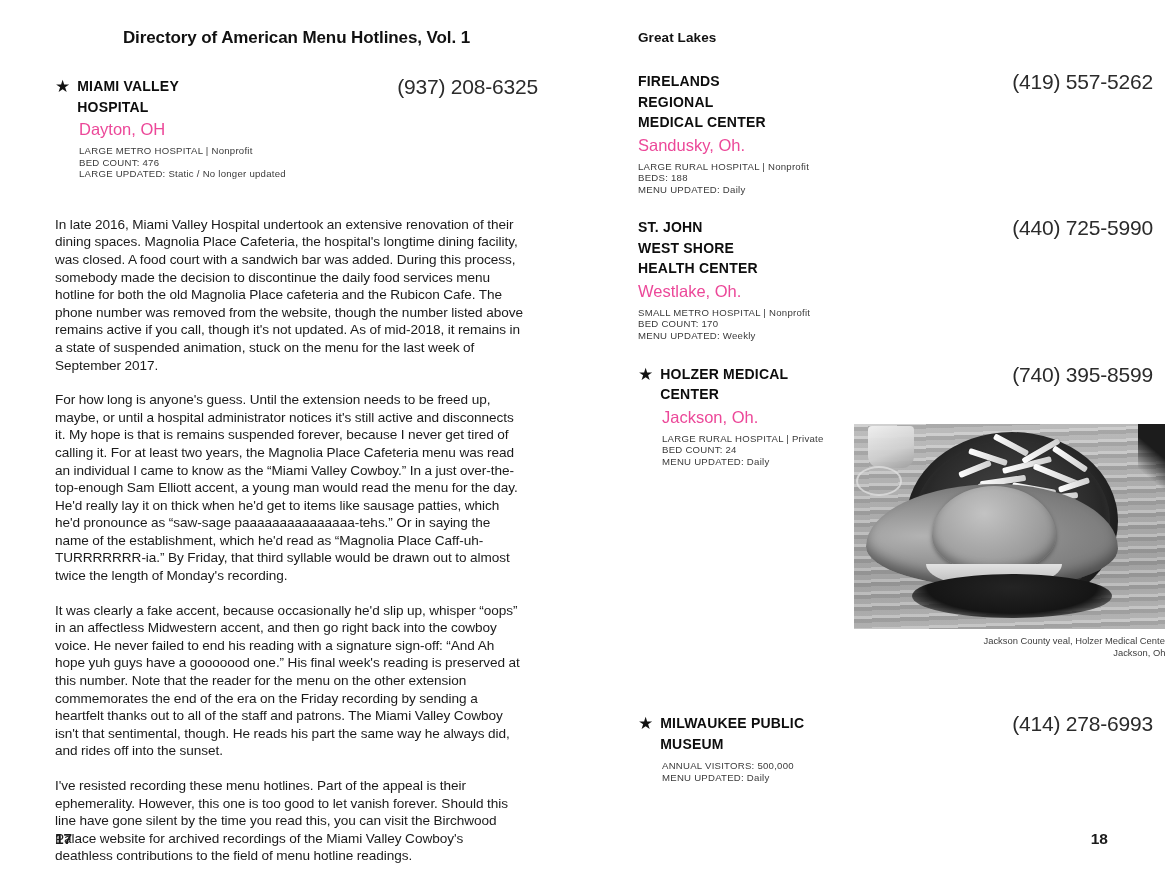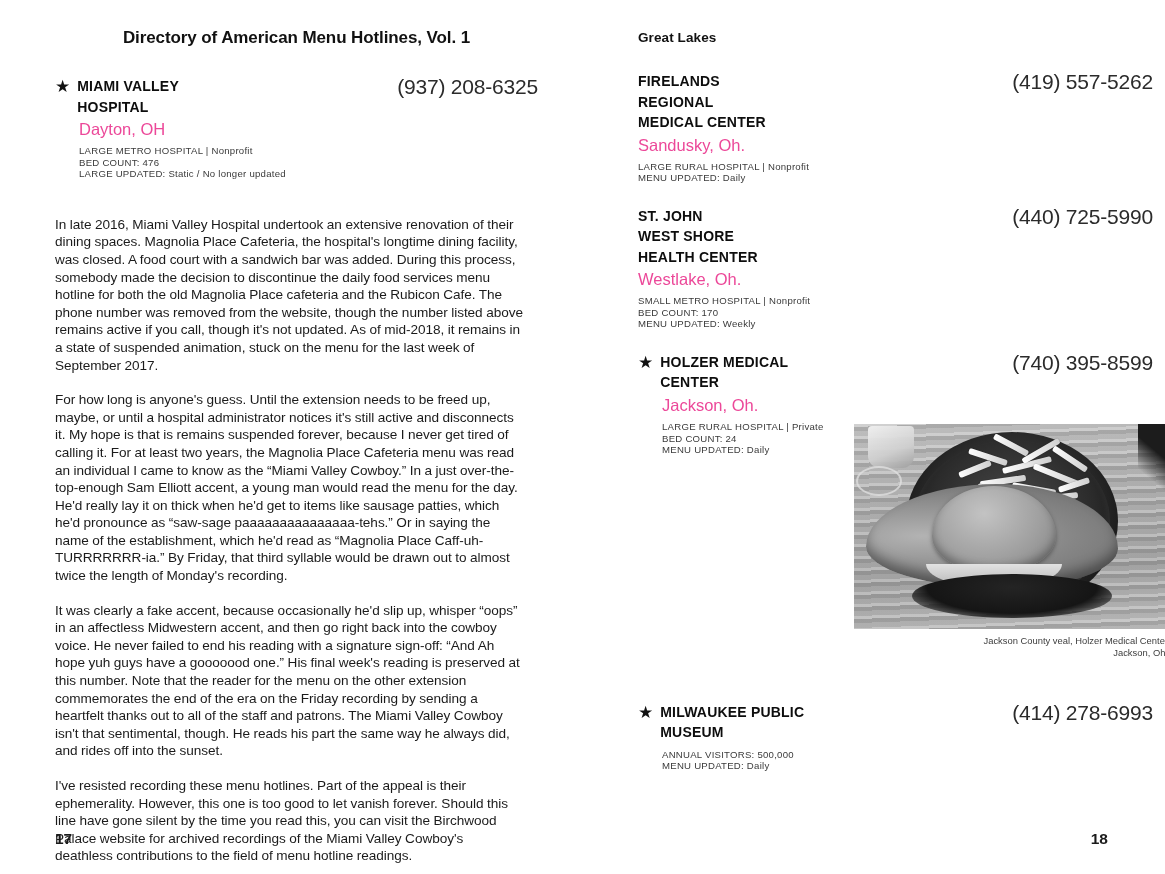--- a/index.html
+++ b/index.html
@@ -285,20 +285,21 @@
           <span class="star hidden">★</span>
           <span class="entry-name">FIRELANDS
 REGIONAL
 MEDICAL CENTER</span>
         </div>
         <span class="entry-phone">(419) 557-5262</span>
       </div>
       <div class="entry-city">Sandusky, Oh.</div>
       <div class="entry-meta">
         <div>LARGE RURAL HOSPITAL | Nonprofit</div>
+        <div>BEDS: 188</div>
         <div>MENU UPDATED: Daily</div>
       </div>
     </div>
 
     <div class="entry">
       <div class="entry-top">
         <div class="entry-name-wrap">
           <span class="star hidden">★</span>
           <span class="entry-name">ST. JOHN
 WEST SHORE

